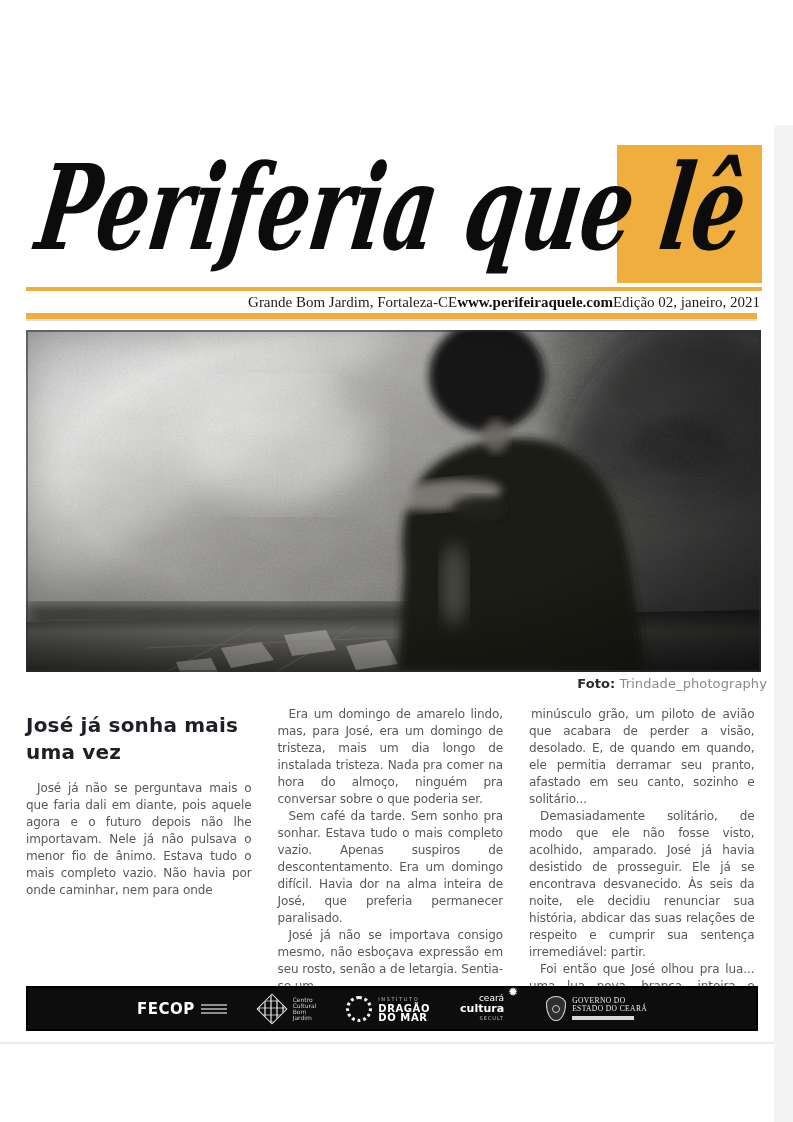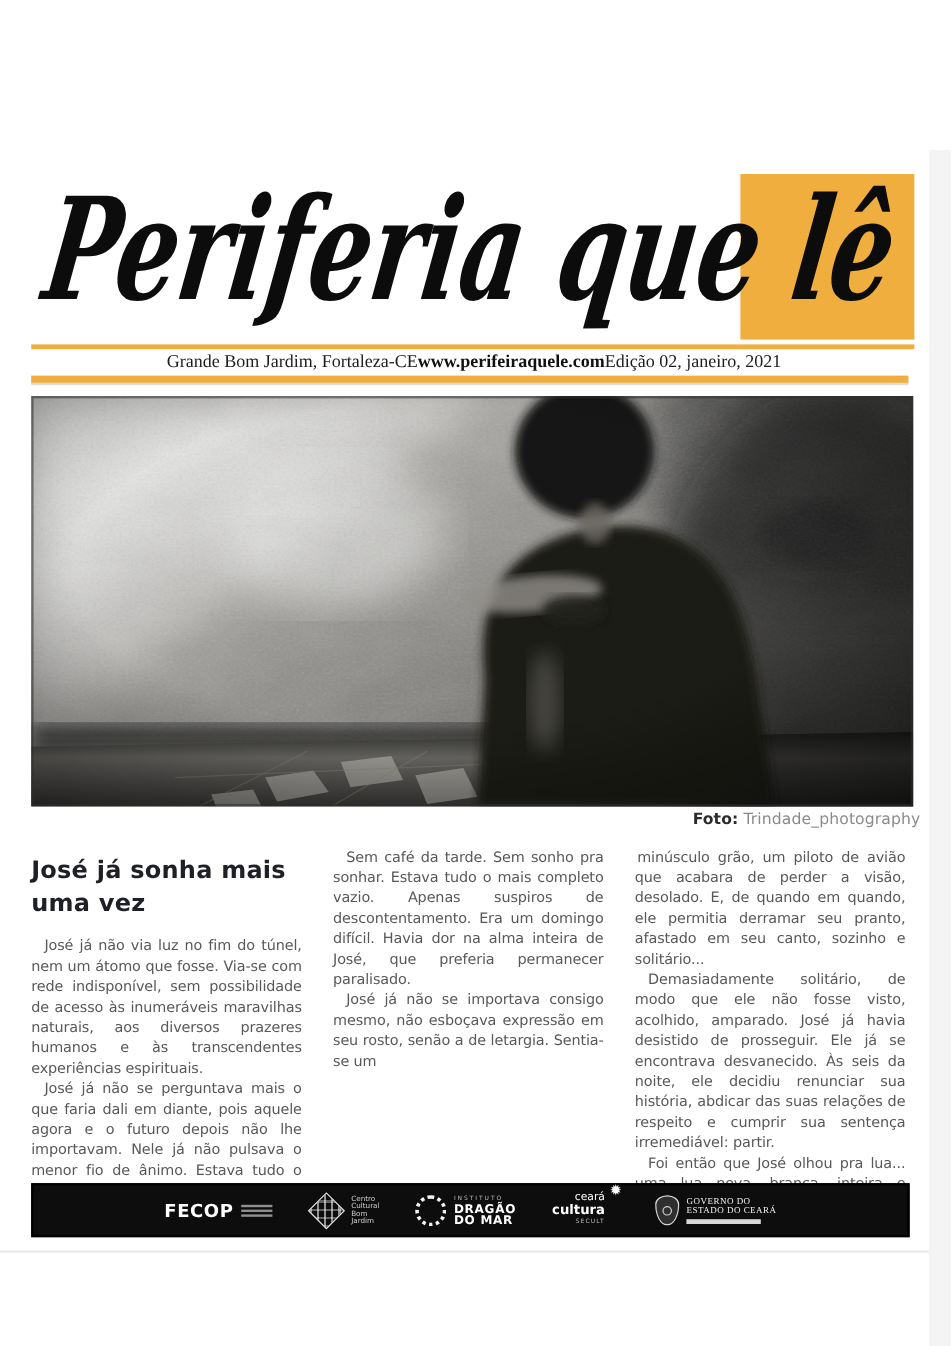--- a/index.html
+++ b/index.html
@@ -23,21 +23,21 @@
   .logo-svg { position:absolute; left:0; top:0; width:736px; height:138px; overflow:visible; }
   .logo-svg text {
     font-family:"DejaVu Serif", serif; font-style:italic; font-weight:bold; fill:#0c0c0c;
   }
 
   
   .rule-top { position:absolute; left:26px; top:287px; width:736px; height:4px; background:#F0AE3F; }
   .rule-bottom { position:absolute; left:26px; top:313px; width:731px; height:6px; background:#F0AE3F; box-shadow:0 2px 0 rgba(160,160,160,.35); }
   .infobar {
     position:absolute; left:26px; top:291px; width:736px; height:22px;
-    display:flex; align-items:center; justify-content:center;
+    display:flex; align-items:center; justify-content:flex-end;
     font-family:"Liberation Serif", serif; font-size:15px; color:#1c1c1c;
   }
   .infobar .site { font-weight:bold; color:#111; text-decoration:none; }
   .infobar .loc { padding-left:4px; }
   .infobar .edition { padding-right:2px; }
 
   
   .photo-wrap { position:absolute; left:26px; top:330px; width:735px; height:342px; background:#777; }
   .photo-wrap svg { display:block; width:735px; height:342px; }
   .credit {
@@ -209,24 +209,24 @@
   </div>
 
   <div class="credit">
     <b>Foto:</b>
     <span>Trindade_photography</span>
   </div>
 
   <div class="article">
     <div class="col">
       <h1 class="headline">José já sonha mais uma vez</h1>
-      <p>José já não via luz no fim do túnel, nem um átomo que fosse. Via-se com rede indisponível, sem possibilidade de acesso às inumeráveis maravilhas naturais, aos diversos prazeres humanos e às transcendentes experiências espirituais.</p>
       <p>José já não se perguntava mais o que faria dali em diante, pois aquele agora e o futuro depois não lhe importavam. Nele já não pulsava o menor fio de ânimo. Estava tudo o mais completo vazio. Não havia por onde caminhar, nem para onde</p>
     </div>
     <div class="col">
+      <p>Era um domingo de amarelo lindo, mas, para José, era um domingo de tristeza, mais um dia longo de instalada tristeza. Nada pra comer na hora do almoço, ninguém pra conversar sobre o que poderia ser.</p>
       <p>Sem café da tarde. Sem sonho pra sonhar. Estava tudo o mais completo vazio. Apenas suspiros de descontentamento. Era um domingo difícil. Havia dor na alma inteira de José, que preferia permanecer paralisado.</p>
       <p>José já não se importava consigo mesmo, não esboçava expressão em seu rosto, senão a de letargia. Sentia-se um</p>
     </div>
     <div class="col">
       <p class="flush">minúsculo grão, um piloto de avião que acabara de perder a visão, desolado. E, de quando em quando, ele permitia derramar seu pranto, afastado em seu canto, sozinho e solitário...</p>
       <p>Demasiadamente solitário, de modo que ele não fosse visto, acolhido, amparado. José já havia desistido de prosseguir. Ele já se encontrava desvanecido. Às seis da noite, ele decidiu renunciar sua história, abdicar das suas relações de respeito e cumprir sua sentença irremediável: partir.</p>
       <p>Foi então que José olhou pra lua... uma lua nova, branca, inteira e também aparentemente sozinha no firmamento,</p>
     </div>
   </div>
 

